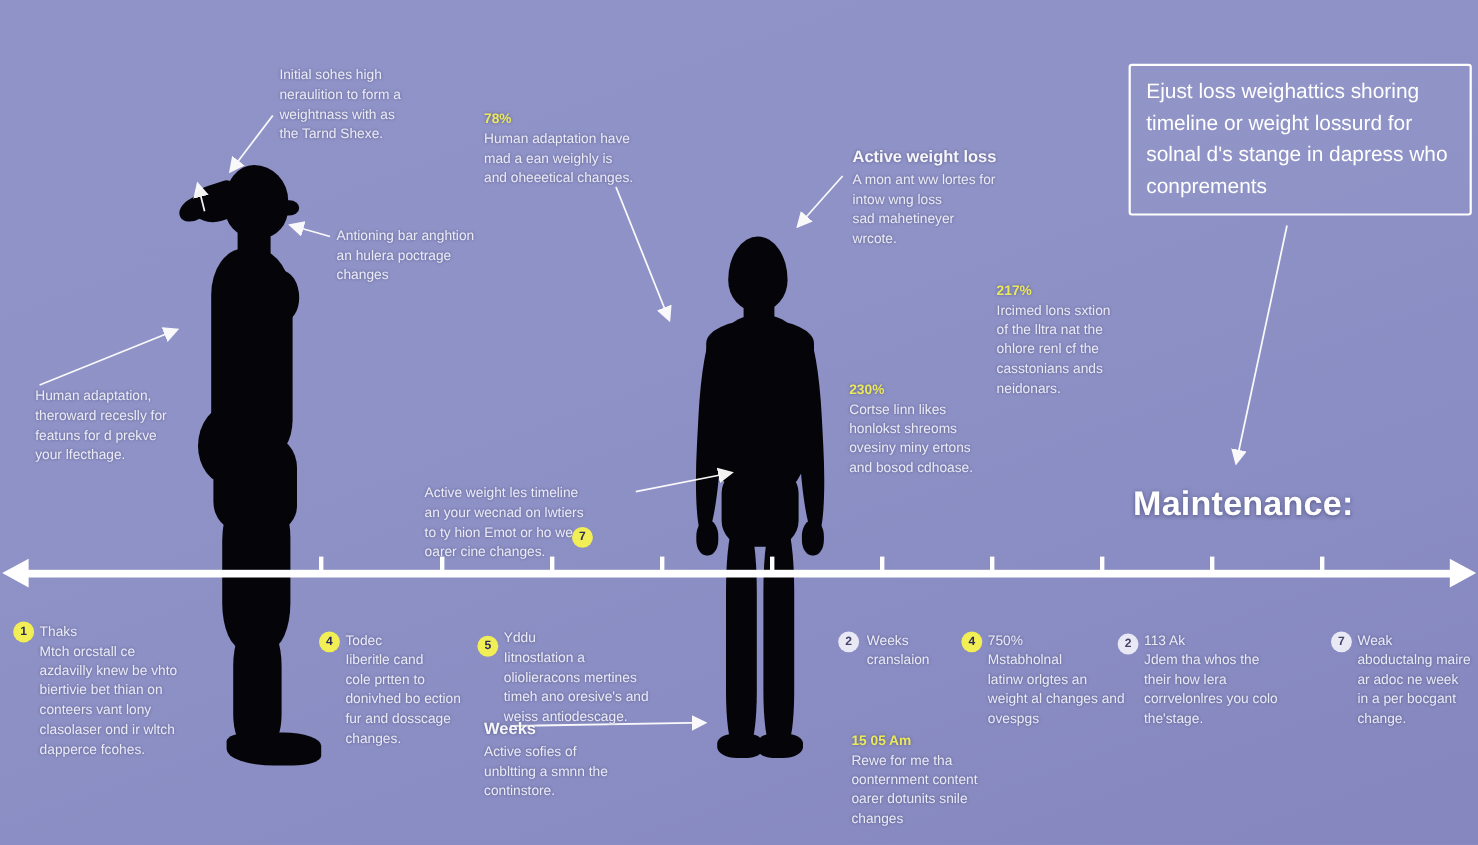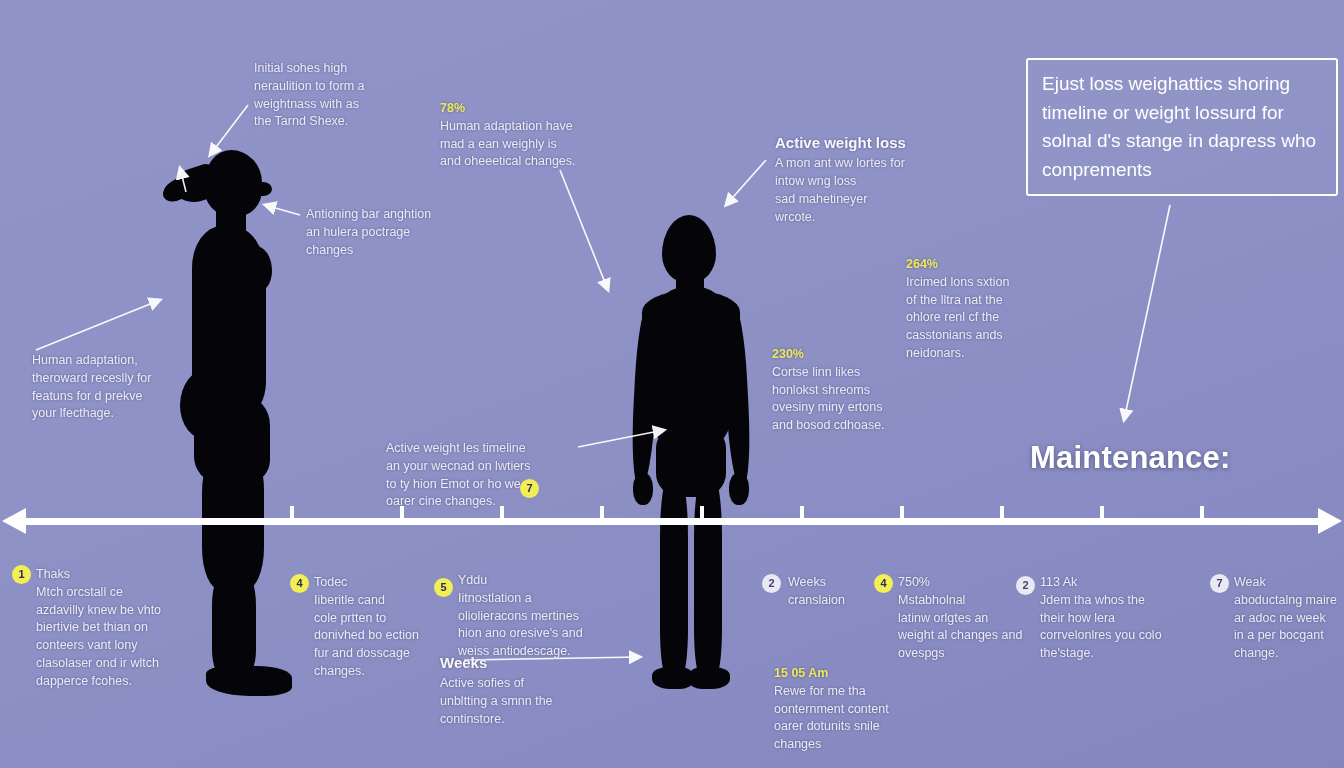--- a/index.html
+++ b/index.html
@@ -309,21 +309,21 @@
 
   <div class="note blurry" style="left:775px; top:132px; width:170px;">
     <span class="hdr">Active weight loss</span>
     <span>A mon ant ww lortes for</span><br>
     <span>intow wng loss</span><br>
     <span>sad mahetineyer</span><br>
     <span>wrcote.</span>
   </div>
 
   <div class="note blurry" style="left:906px; top:256px; width:124px;">
-    <span class="hl">264%</span>
+    <span class="hl">217%</span>
     <span>Ircimed lons sxtion</span><br>
     <span>of the lltra nat the</span><br>
     <span>ohlore renl cf the</span><br>
     <span>casstonians ands</span><br>
     <span>neidonars.</span>
   </div>
 
   <div class="note blurry" style="left:772px; top:346px; width:140px;">
     <span class="hl">230%</span>
     <span>Cortse linn likes</span><br>
@@ -385,21 +385,21 @@
     <span>changes.</span>
   </div>
 
   <div class="dot" style="left:434px; top:578px;">
     <span>5</span>
   </div>
   <div class="note blurry" style="left:458px; top:572px; width:142px;">
     <span>Yddu</span><br>
     <span>Iitnostlation a</span><br>
     <span>oliolieracons mertines</span><br>
-    <span>hion ano oresive's and</span><br>
+    <span>timeh ano oresive's and</span><br>
     <span>weiss antiodescage.</span>
   </div>
 
   <div class="dot pale" style="left:762px; top:574px;">
     <span>2</span>
   </div>
   <div class="note blurry" style="left:788px; top:574px; width:110px;">
     <span>Weeks</span><br>
     <span>cranslaion</span>
   </div>

